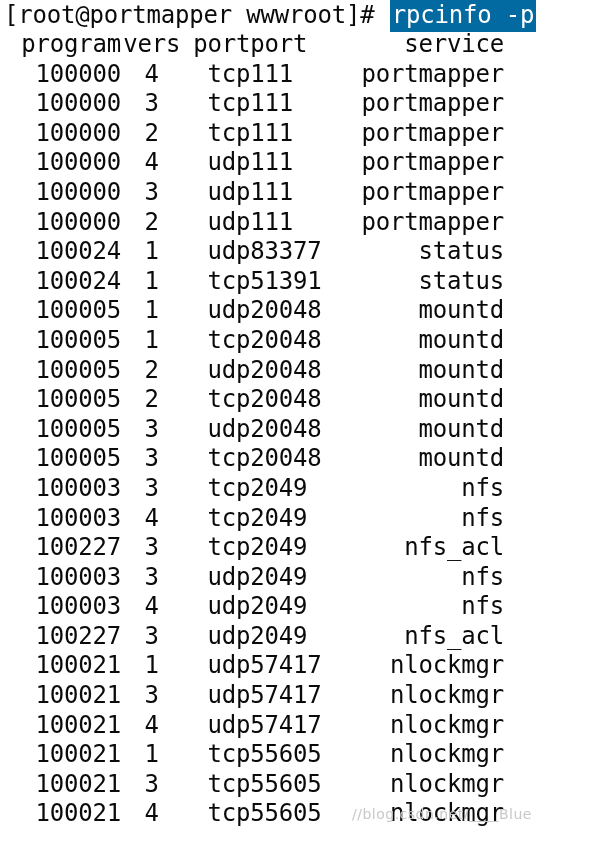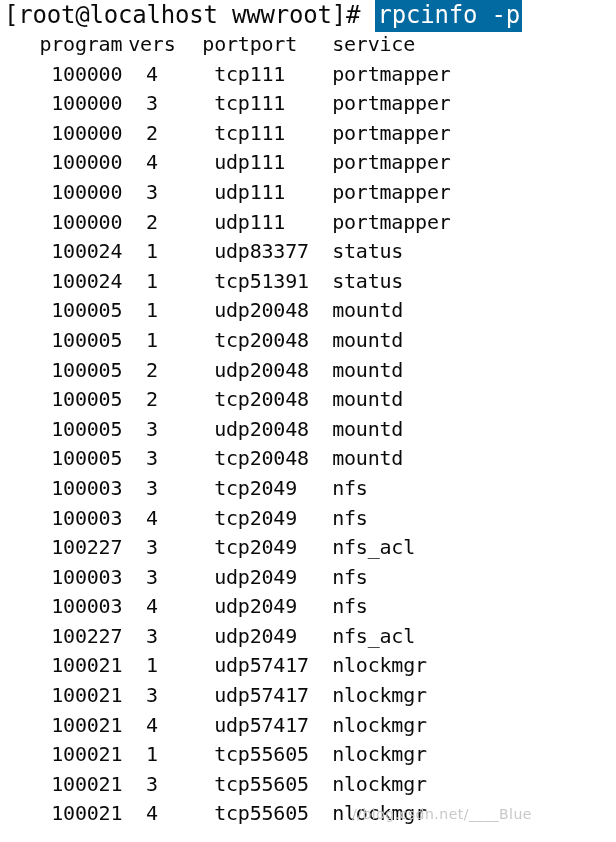--- a/index.html
+++ b/index.html
@@ -44,60 +44,60 @@
     margin-left: 1px;
   }
 
   
   .rpc-table {
     position: absolute;
     top: 30px;
     left: 0;
     width: 504px;
     border-collapse: collapse;
-    font-size: 20px;
+    font-size: 24px;
     letter-spacing: -0.2px;
   }
   .rpc-table tr {
     height: 29.6px;
   }
   .rpc-table th,
   .rpc-table td {
     padding: 0;
     margin: 0;
     font-weight: normal;
     line-height: 29.6px;
     white-space: pre;
     vertical-align: bottom;
   }
   .col-program { width: 152px; text-align: right; padding-right: 0px; }
   .col-vers    { width: 68px;  text-align: center; padding-right: 0px; }
   .col-proto   { width: 84px;  text-align: right; padding-right: 0px; }
   .col-port    { width: 100px; text-align: left; padding-right: 0px; }
-  .col-service { width: 212px; text-align: left;  padding-left: 26px; }
+  .col-service { width: 212px; text-align: right;  padding-left: 26px; }
 
   
   .watermark {
     position: absolute;
     left: 352px;
     top: 806px;
     font-size: 14px;
     color: #c8c8c8;
     white-space: pre;
     font-family: "DejaVu Sans", "Liberation Sans", sans-serif;
     pointer-events: none;
     letter-spacing: 0.5px;
   }
 </style>
 </head>
 <body>
 
 <div id="terminal">
 
-  <div class="prompt-line"><span class="prompt-text">[root@localhost wwwroot]# </span><span class="cmd-highlight">rpcinfo -p</span></div>
+  <div class="prompt-line"><span class="prompt-text">[root@portmapper wwwroot]# </span><span class="cmd-highlight">rpcinfo -p</span></div>
 
   <table class="rpc-table">
     <thead>
       <tr>
         <th class="col-program">program</th>
         <th class="col-vers">vers</th>
         <th class="col-proto">port</th>
         <th class="col-port">port</th>
         <th class="col-service">service</th>
       </tr>

